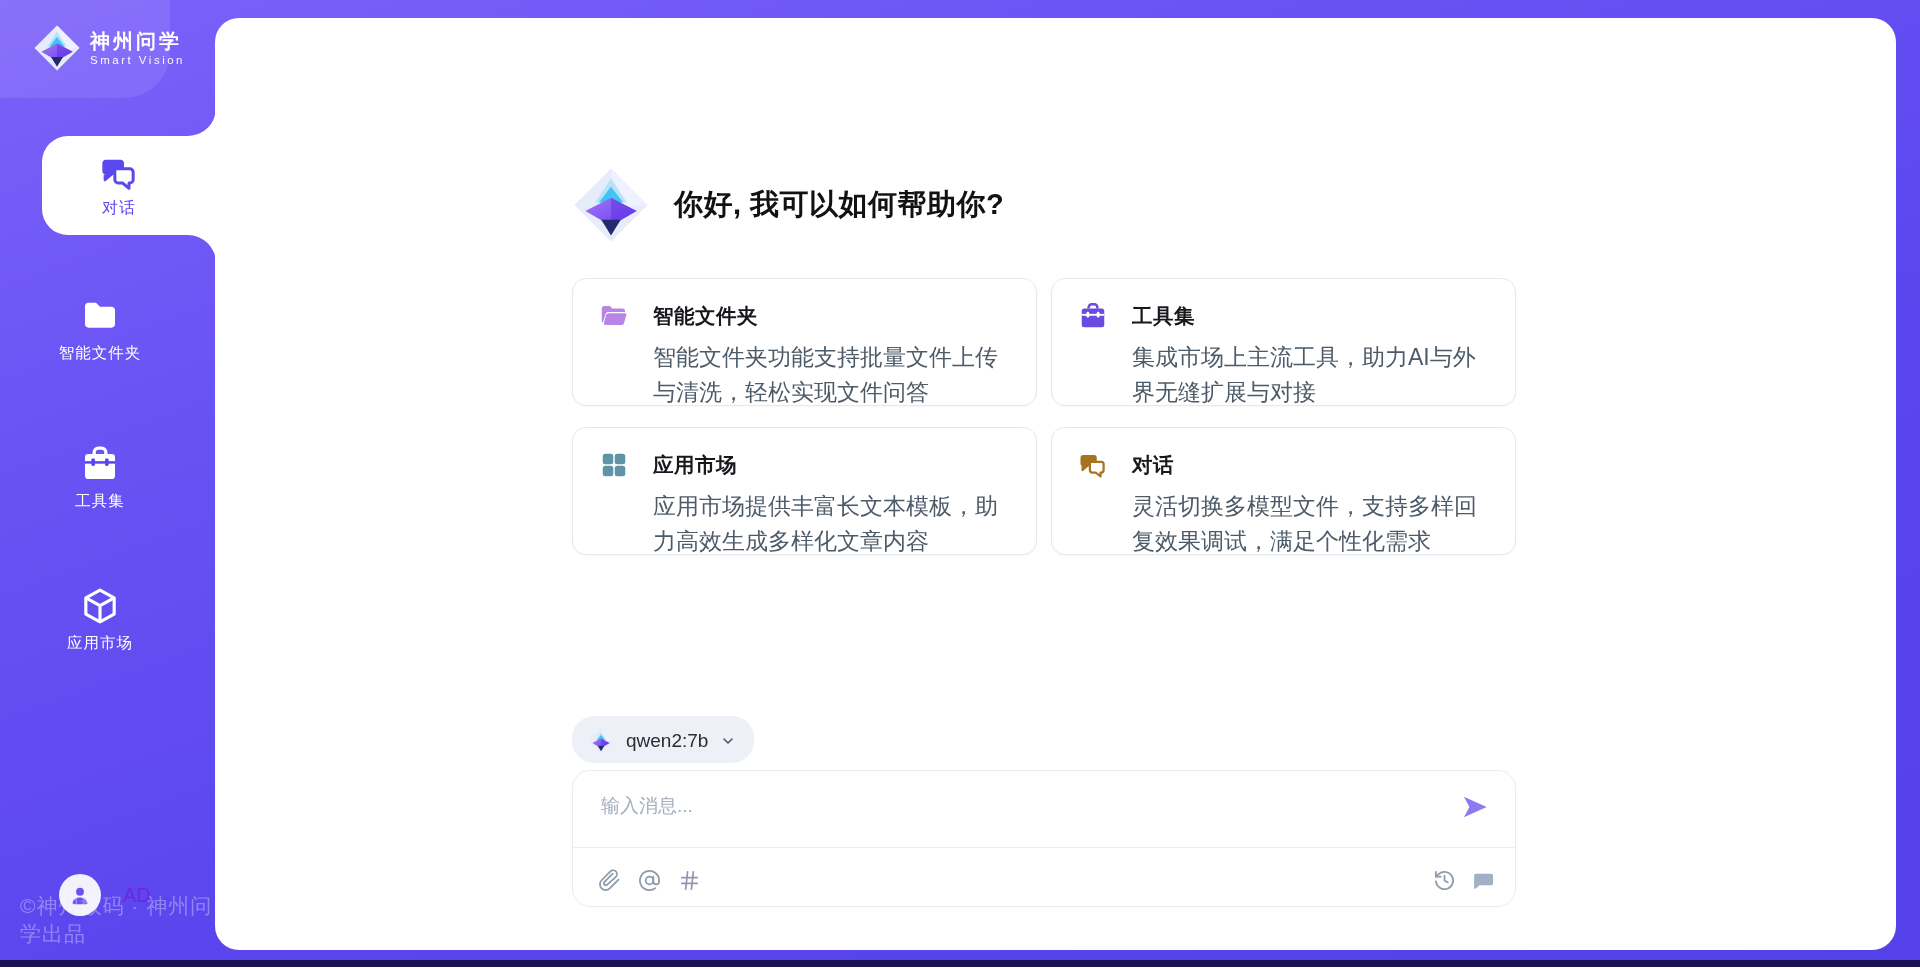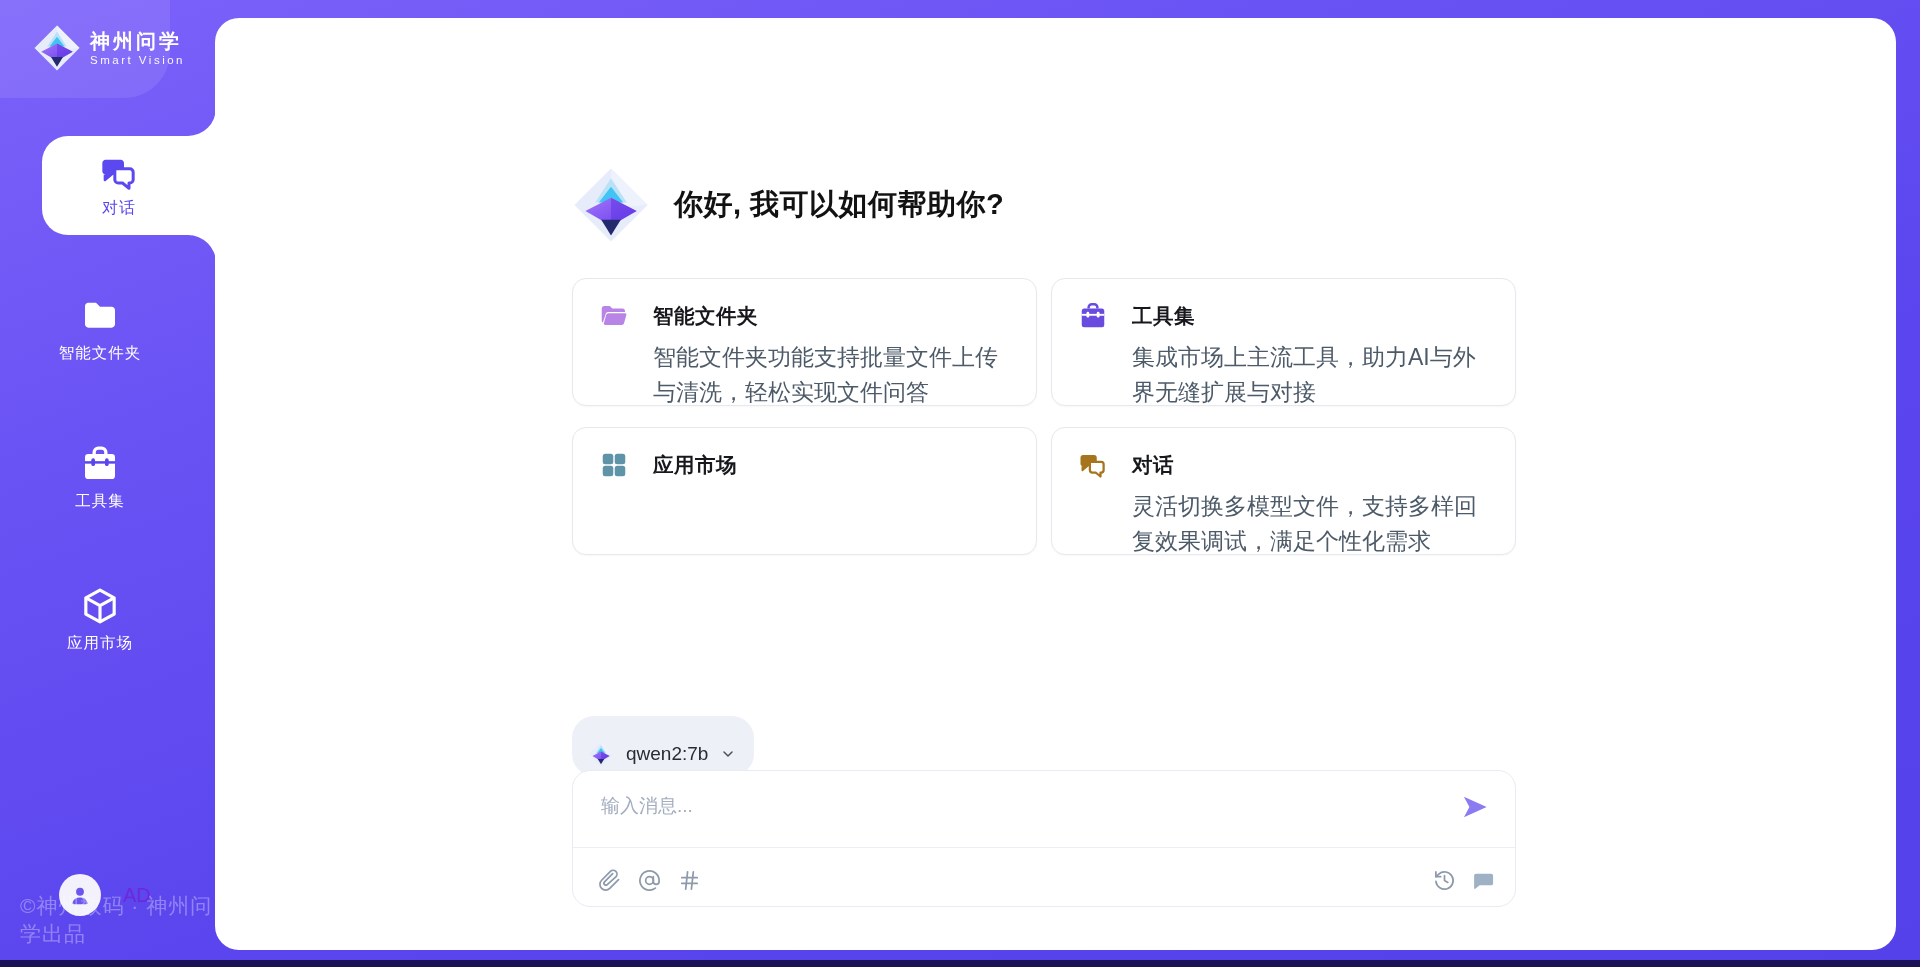--- a/index.html
+++ b/index.html
@@ -51,21 +51,21 @@
     grid-template-columns:465px 465px;column-gap:14px;row-gap:21px;}
   .card{box-sizing:border-box;height:128px;background:#fff;border:1px solid #e7e8ee;
     border-radius:14px;padding:22px 24px 0 26px;cursor:pointer;box-shadow:0 1px 2px rgba(20,20,40,.03);}
   .card-head{display:flex;align-items:center;gap:24px;}
   .card-ico{width:30px;height:30px;flex:0 0 30px;}
   .card-ico svg{width:30px;height:30px;display:block;}
   .card-title{font-size:20.5px;font-weight:bold;color:#17181d;letter-spacing:.5px;}
   .card-desc{margin:9px 0 0 54px;font-size:23px;line-height:1.5;color:#4d5a68;}
 
   .model-pill{position:absolute;left:0;top:698px;height:44px;display:inline-flex;
-    align-items:center;gap:12px;padding:16px 18px 0 16px;background:#eef0f8;border-radius:22px;cursor:pointer;}
+    align-items:center;gap:12px;padding:3px 18px 0 16px;background:#eef0f8;border-radius:22px;cursor:pointer;}
   .model-pill .logo{width:26px;height:26px;}
   .model-name{font-size:19px;color:#2a2b33;}
   .chev{width:16px;height:16px;color:#4b4f5a;}
 
   .composer{position:absolute;left:0;top:752px;box-sizing:border-box;width:944px;height:137px;
     background:#fff;border:1.5px solid #e9eaf2;border-radius:18px;padding-left:35px;}
   .composer textarea{position:absolute;left:0;top:0;width:100%;height:70px;box-sizing:border-box;
     padding:22px 70px 0 28px;border:none;outline:none;resize:none;background:transparent;
     font-family:inherit;font-size:19px;color:#333;}
   .composer textarea::placeholder{color:#a3adbe;}
@@ -268,20 +268,21 @@
 
         <div class="card">
           <div class="card-head">
             <span class="card-ico" style="color: rgb(94, 147, 168);">
                 <svg>
                   <use href="#sym-grid"></use>
                 </svg>
               </span>
             <span class="card-title">应用市场</span>
           </div>
+          <div class="card-desc">应用市场提供丰富长文本模板，助力高效生成多样化文章内容</div>
         </div>
 
         <div class="card" style="--chat-bg:#fff;">
           <div class="card-head">
             <span class="card-ico" style="color: rgb(166, 116, 28);">
                 <svg>
                   <use href="#sym-chat"></use>
                 </svg>
               </span>
             <span class="card-title">对话</span>

